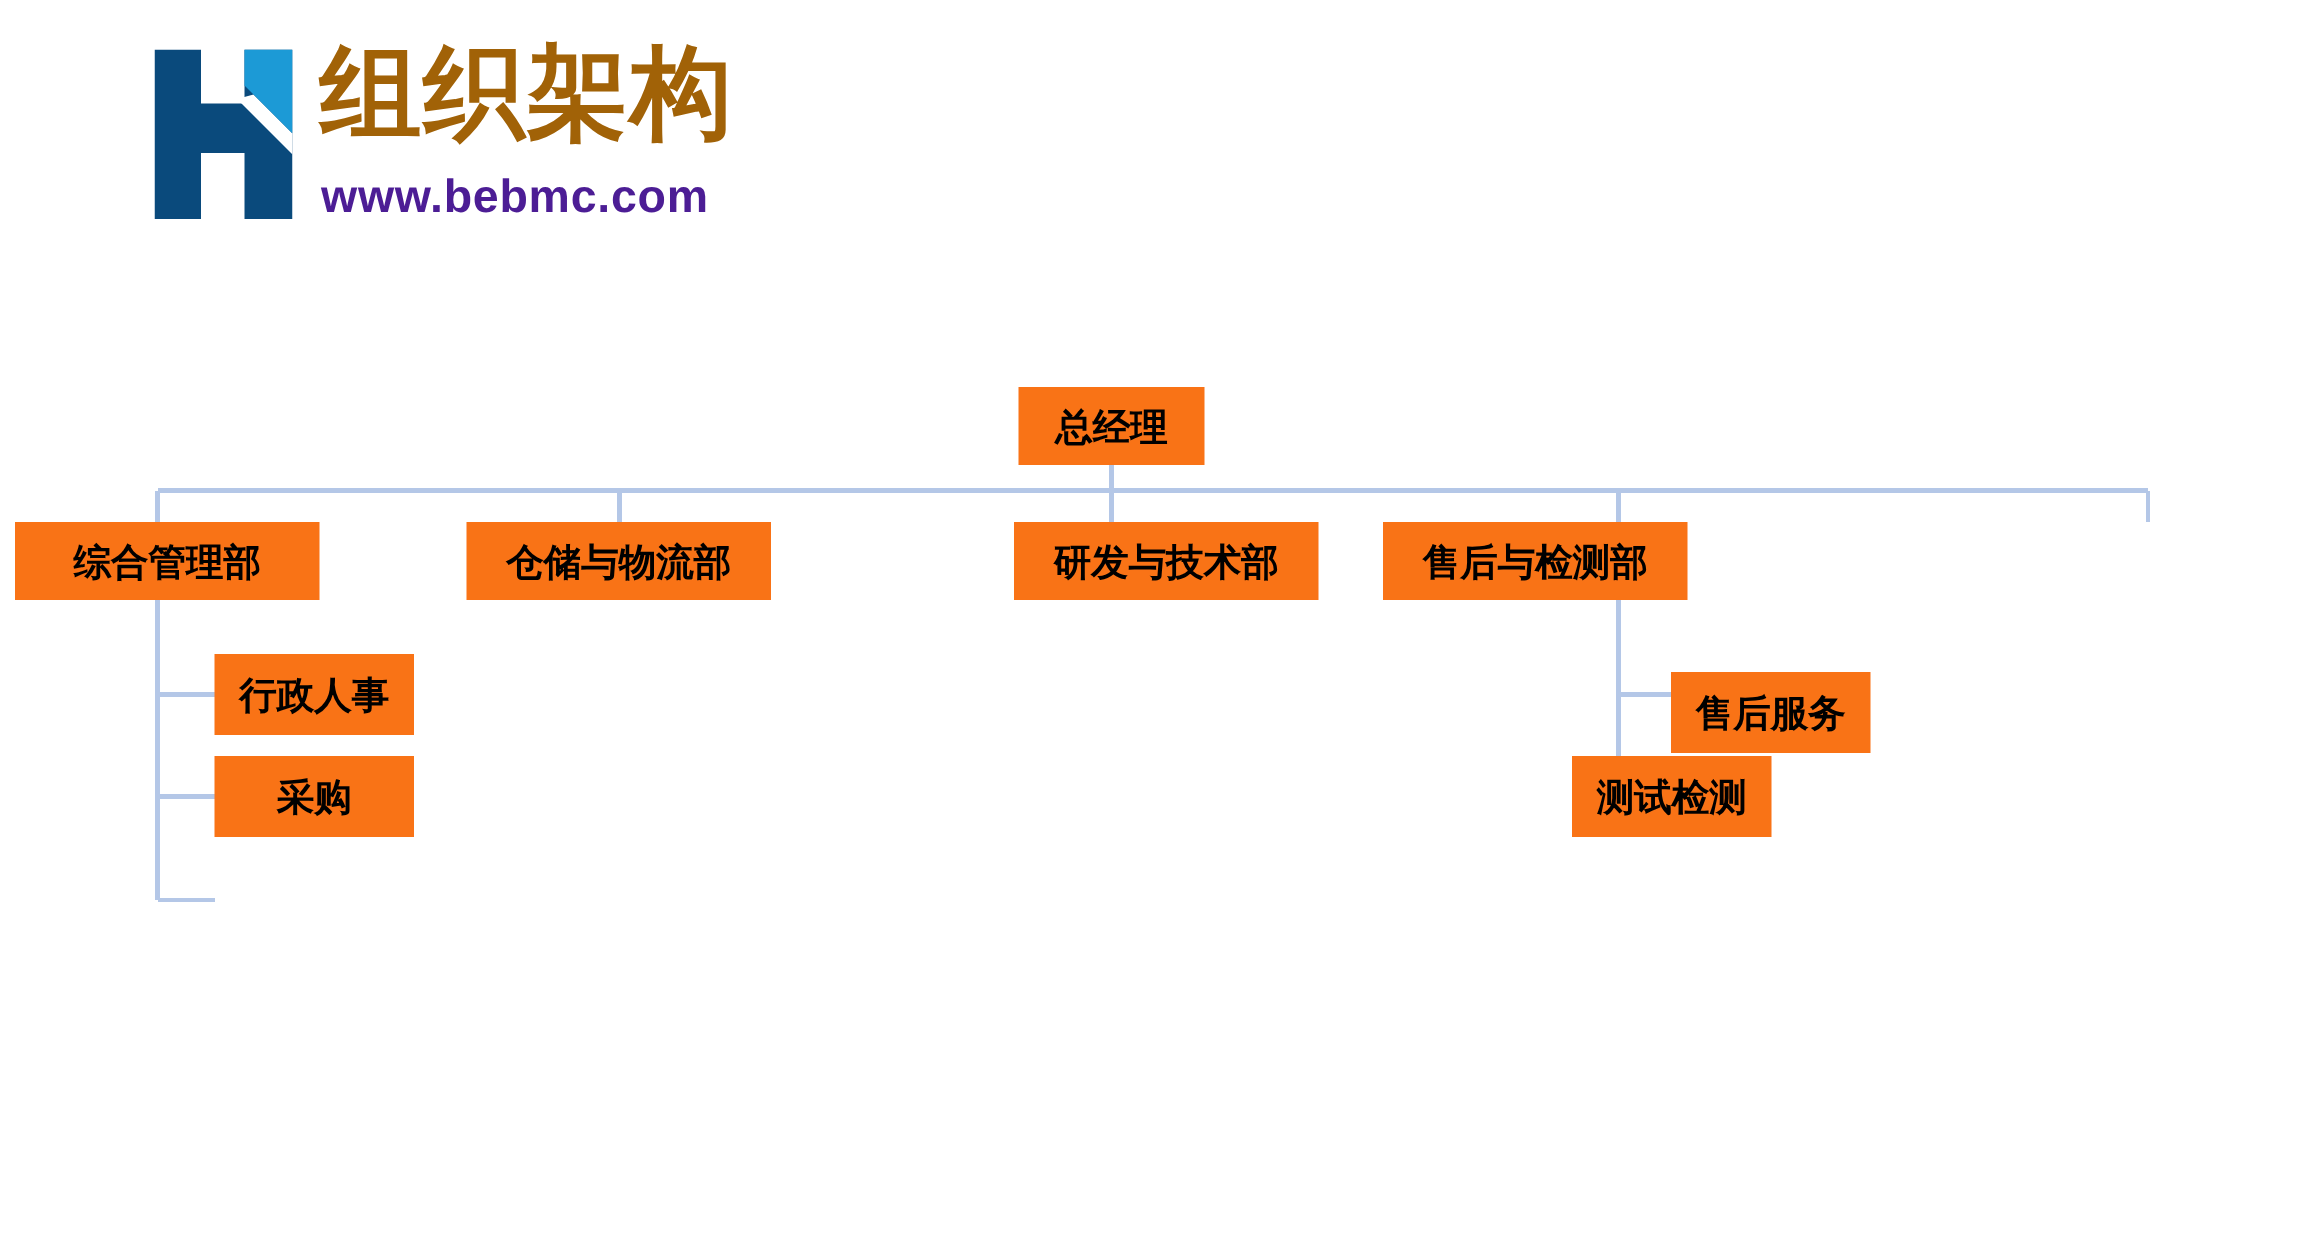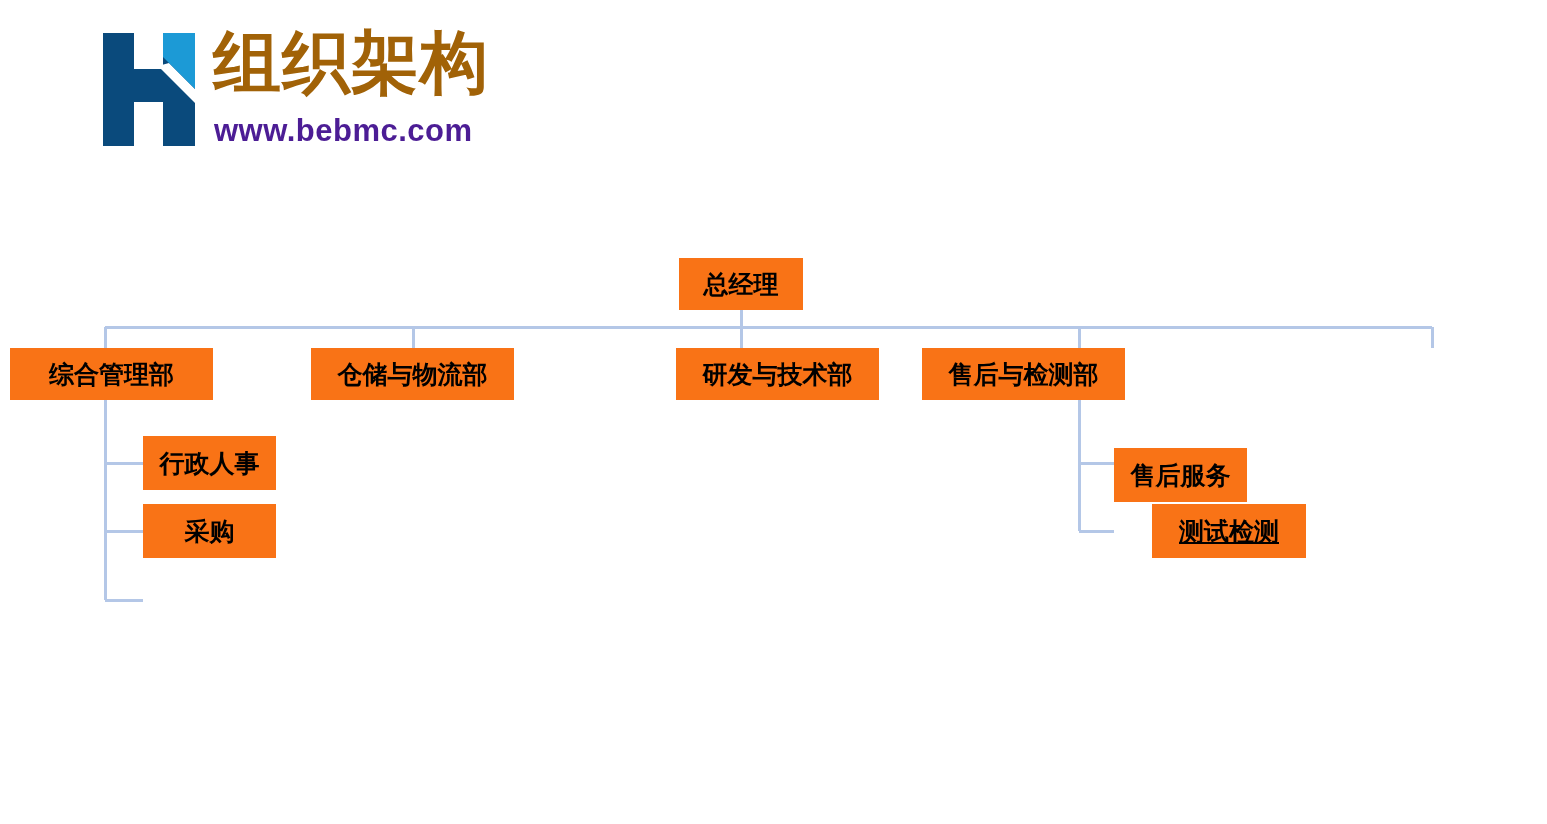--- a/index.html
+++ b/index.html
@@ -160,15 +160,15 @@
   <div class="node-box node-level2" style="left:922px; top:348px; width:203px; height:52px;">售后与检测部</div>
 
 
   <div class="node-box node-level3" style="left:143px; top:436px; width:133px; height:54px;">行政人事</div>
 
   <div class="node-box node-level3" style="left:143px; top:504px; width:133px; height:54px;text-align:center;">采购</div>
 
 
   <div class="node-box node-level3" style="left:1114px; top:436px; width:133px; height:54px;margin-top:12px;">售后服务</div>
 
-  <div class="node-box node-level3" style="left:1152px; top:504px; width:154px; height:54px;text-decoration:underline;">测试检测</div>
+  <div class="node-box node-level3" style="left:1048px; top:504px; width:133px; height:54px;">测试检测</div>
 
 </div>
 
 </body></html>

